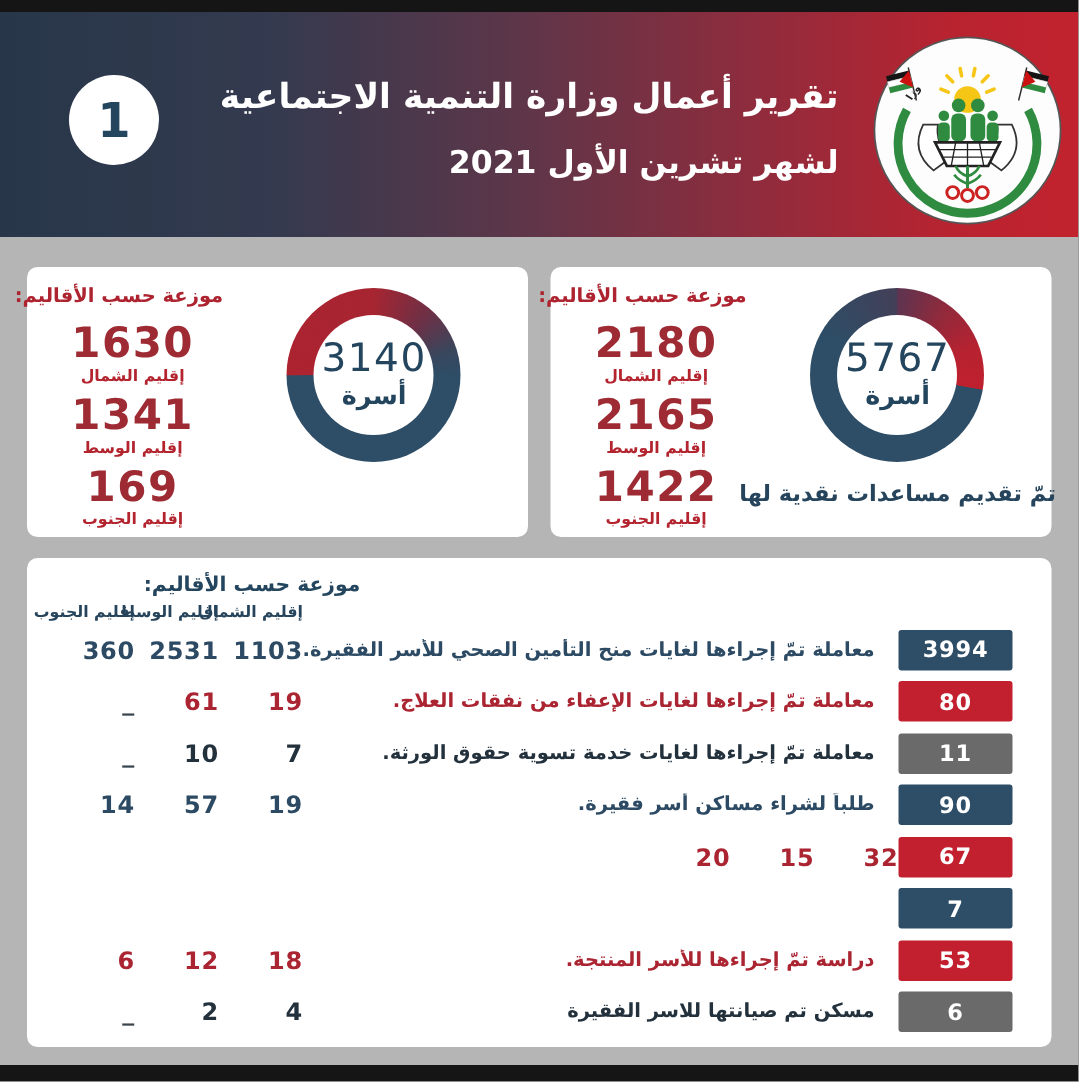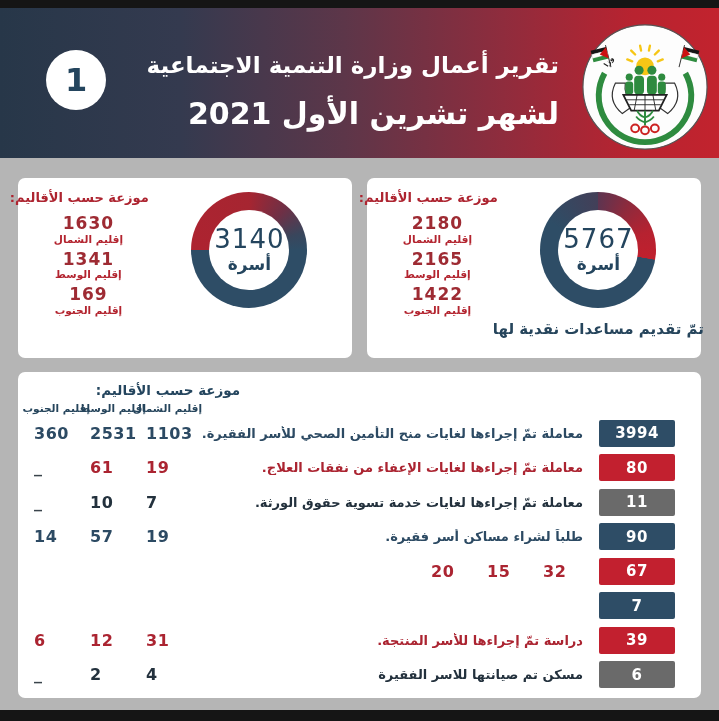--- a/index.html
+++ b/index.html
@@ -20,21 +20,21 @@
   .num-circle {
     position:absolute; left:46px; top:42px; width:60px; height:60px; border-radius:50%;
     background:#fff; display:flex; align-items:center; justify-content:center;
     color:#24455e; font-weight:bold; font-size:32px;
   }
   .titles {
     position:absolute; left:150px; right:160px; top:44px; text-align:right;
     color:#fff; font-weight:bold; white-space:nowrap;
   }
   .titles .t1 { font-size:23px; margin-bottom:18px; }
-  .titles .t2 { font-size:30px; }
+  .titles .t2 { font-size:21px; }
   .logo { position:absolute; left:580px; top:14px; width:130px; height:130px; }
 
   
   .stat-card {
     position:absolute; top:178px; width:334px; height:180px; background:#fff;
     border-radius:7px; box-sizing:border-box; display:flex; direction:rtl; padding:8px 6px;
   }
   .stat-card.inkind { left:18px; }
   .stat-card.cash  { left:367px; }
 
@@ -50,21 +50,21 @@
     position:absolute; inset:18px; background:#fff; border-radius:50%;
     display:flex; flex-direction:column; align-items:center; justify-content:center;
   }
   .donut-total { font-size:26px; font-weight:normal; color:#24455e; letter-spacing:1px; line-height:1; direction:ltr; }
   .donut-unit { font-size:17px; font-weight:bold; color:#24455e; margin-top:2px; }
   .caption { margin-top:12px; font-size:15px; font-weight:bold; color:#26455c; white-space:nowrap; }
 
   .stats-col { width:40%; display:flex; flex-direction:column; align-items:center; padding-top:4px; }
   .card-title { align-self:flex-start; font-size:13px; font-weight:bold; color:#ad2430; padding-right:4px; margin-bottom:4px; white-space:nowrap; }
   .region { text-align:center; margin-top:5px; }
-  .region-value { font-size:17px; font-weight:bold; color:#9e2b33; letter-spacing:1px; line-height:1.1; direction:ltr; }
+  .region-value { font-size:28px; font-weight:bold; color:#9e2b33; letter-spacing:1px; line-height:1.1; direction:ltr; }
   .region-label { font-size:10.5px; font-weight:bold; color:#b3242f; margin-top:0px; }
 
   
   .table-card {
     position:absolute; left:18px; top:372px; width:683px; height:326px;
     background:#fff; border-radius:7px; box-sizing:border-box;
   }
   .tbl-title {
     position:absolute; left:45px; top:10px; width:210px; text-align:center;
     font-size:13.5px; font-weight:bold; color:#24455e; white-space:nowrap;
@@ -77,21 +77,21 @@
   .t-rows { position:absolute; top:44px; left:0; right:0; }
   .t-row { height:34.5px; }
   .badge {
     width:76px; height:27px; border-radius:2px; flex:none;
     display:flex; align-items:center; justify-content:center;
     color:#fff; font-size:15px; font-weight:bold; letter-spacing:0.5px; direction:ltr;
   }
   .badge-space { width:76px; flex:none; }
   .label { flex:1; font-size:13px; font-weight:bold; text-align:right; padding-right:16px; white-space:nowrap; overflow:hidden; }
   .head-label { flex:1; }
-  .cell { width:56px; flex:none; text-align:left; font-size:16px; font-weight:bold; letter-spacing:0.5px; direction:ltr; }
+  .cell { width:56px; flex:none; text-align:right; font-size:16px; font-weight:bold; letter-spacing:0.5px; direction:ltr; }
   .hcell { width:56px; flex:none; text-align:center; font-size:10.5px; font-weight:bold; color:#26455c; white-space:nowrap; }
   .c-navy .badge { background:#2e4d66; }
   .c-navy .label, .c-navy .cell { color:#2c4a63; }
   .c-red .badge { background:#c2202f; }
   .c-red .label, .c-red .cell { color:#ab2431; }
   .c-gray .badge { background:#6a6a6a; }
   .c-gray .label, .c-gray .cell { color:#23313d; }
   .cell.dash { color:#3a444c; }
 </style>
 </head>
@@ -271,23 +271,23 @@
         <div class="cell">15</div>
         <div class="cell">20</div>
       </div>
       <div class="t-row c-navy">
         <div class="badge">7</div>
         <div class="cell"></div>
         <div class="cell"></div>
         <div class="cell"></div>
       </div>
       <div class="t-row c-red">
-        <div class="badge">39</div>
+        <div class="badge">53</div>
         <div class="label">دراسة تمّ إجراءها للأسر المنتجة.</div>
-        <div class="cell">31</div>
+        <div class="cell">18</div>
         <div class="cell">12</div>
         <div class="cell">6</div>
       </div>
       <div class="t-row c-gray">
         <div class="badge">6</div>
         <div class="label">مسكن تم صيانتها للاسر الفقيرة</div>
         <div class="cell">4</div>
         <div class="cell">2</div>
         <div class="cell dash">_</div>
       </div>

